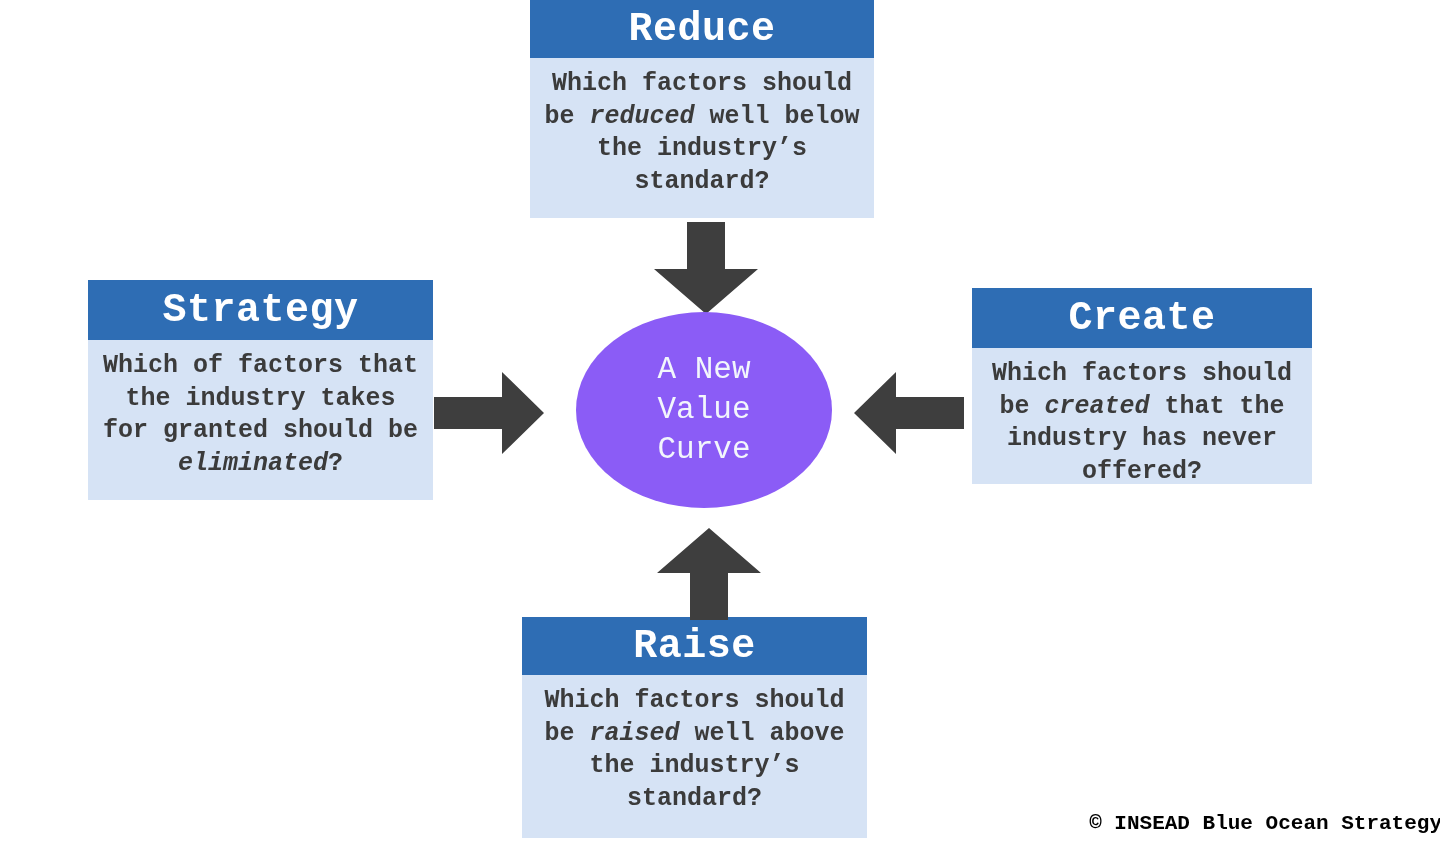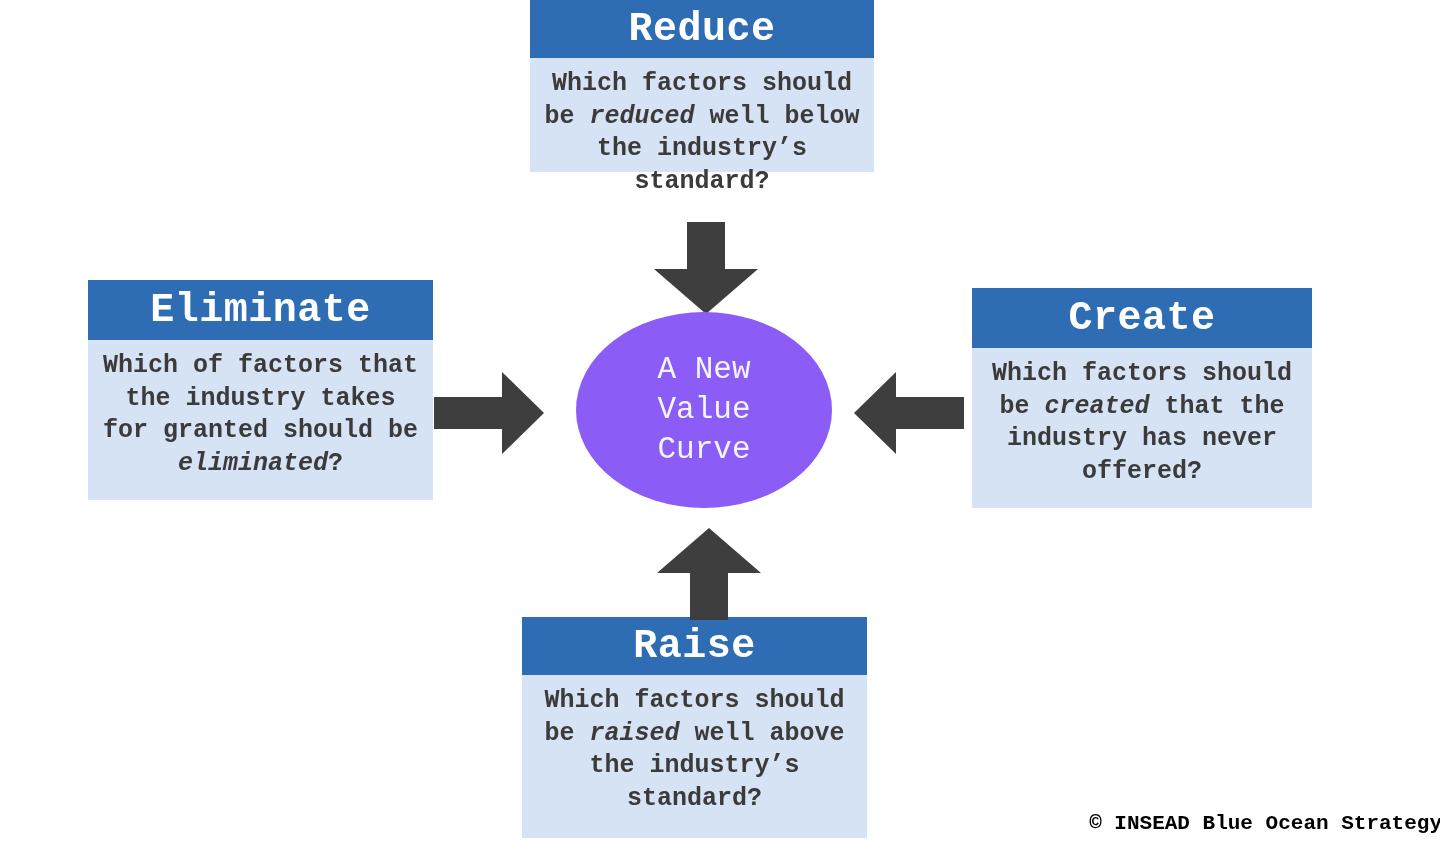--- a/index.html
+++ b/index.html
@@ -43,31 +43,31 @@
     display: block;
   }
   .card-body em {
     font-style: italic;
     font-weight: bold;
   }
 
   
   #card-reduce { left: 486px; top: 0px; width: 344px; }
   #card-reduce .card-header { height: 58px; font-size: 40px; }
-  #card-reduce .card-body   { height: 114px; font-size: 25px; padding: 10px 14px 16px 14px; }
+  #card-reduce .card-body   { height: 160px; font-size: 25px; padding: 10px 14px 16px 14px; }
 
   
   #card-eliminate { left: 44px; top: 280px; width: 345px; }
   #card-eliminate .card-header { height: 60px; font-size: 40px; }
   #card-eliminate .card-body   { height: 160px; font-size: 25px; padding: 10px 10px 0 10px; }
 
   
   #card-create { left: 928px; top: 288px; width: 340px; }
   #card-create .card-header { height: 60px; font-size: 40px; }
-  #card-create .card-body   { height: 160px; font-size: 25px; padding: 10px 12px 0 12px; }
+  #card-create .card-body   { height: 136px; font-size: 25px; padding: 10px 12px 0 12px; }
 
   
   #card-raise { left: 478px; top: 617px; width: 345px; }
   #card-raise .card-header { height: 58px; font-size: 40px; }
   #card-raise .card-body   { height: 163px; font-size: 25px; padding: 10px 14px 16px 14px; }
 
   
   #center-ellipse {
     position: absolute;
     left: 532px;
@@ -114,21 +114,21 @@
 <body>
 
 <div id="canvas">
 
   <div class="card" id="card-reduce">
     <div class="card-header">Reduce</div>
     <div class="card-body"><span>Which factors should be </span><em>reduced</em><span> well below the industry’s standard?</span></div>
   </div>
 
   <div class="card" id="card-eliminate">
-    <div class="card-header">Eliminate</div>
+    <div class="card-header">Strategy</div>
     <div class="card-body"><span>Which of factors that the industry takes for granted should be </span><em>eliminated</em><span>?</span></div>
   </div>
 
   <div class="card" id="card-create">
     <div class="card-header">Create</div>
     <div class="card-body"><span>Which factors should be </span><em>created</em><span> that the industry has never offered?</span></div>
   </div>
 
   <div class="card" id="card-raise">
     <div class="card-header">Raise</div>

